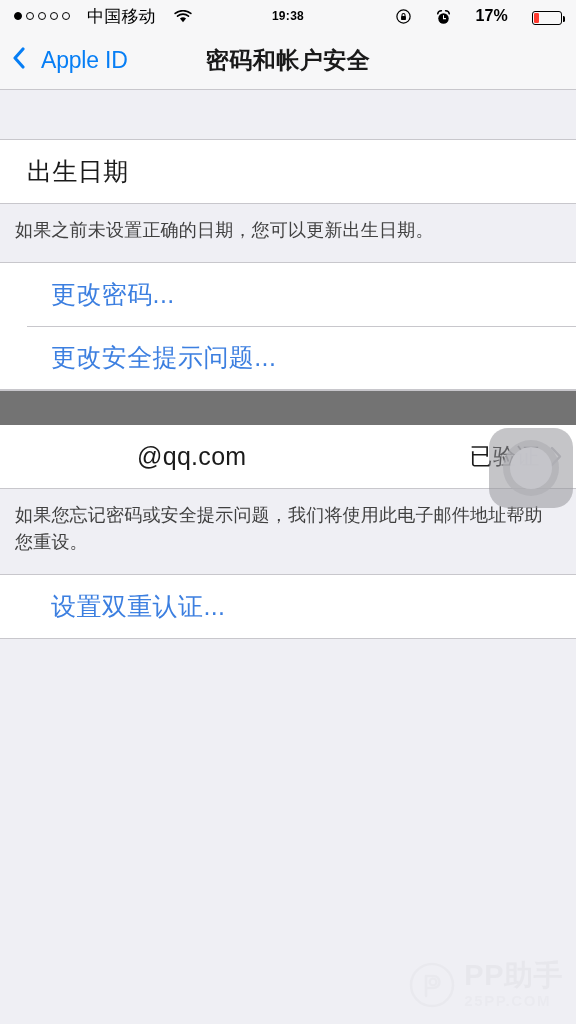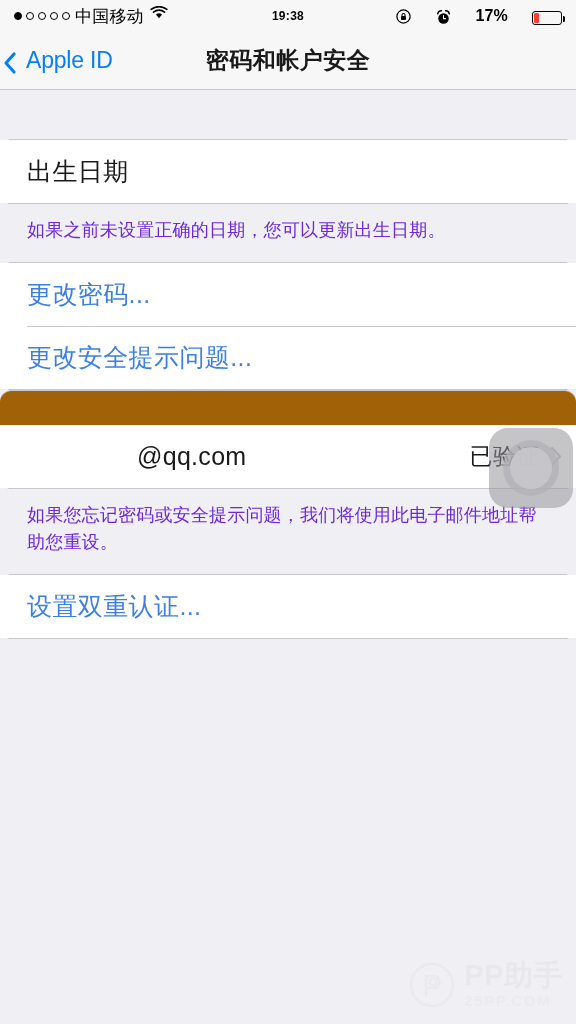--- a/index.html
+++ b/index.html
@@ -11,21 +11,21 @@
     position:relative;
     overflow:hidden;
   }
 
   
   .statusbar{
     height:32px; background:#F7F7F8;
     display:flex; align-items:center; position:relative;
     padding:0 14px; font-size:17px; color:#000;
   }
-  .sb-left{ display:flex; gap:5px; }
+  .sb-left{ display:flex; align-items:center; gap:17px; }
   .dots{ display:flex; align-items:center; gap:4px; }
   .dot{ width:8px; height:8px; border-radius:50%; border:1.4px solid #000; }
   .dot.filled{ background:#000; }
   .carrier{ font-size:17px; letter-spacing:.2px; }
   .wifi{ display:inline-block; width:18px; height:14px; position:relative; margin-left:1px; }
   .sb-center{
     position:absolute; left:0; right:0; text-align:center;
     font-size:12px; font-weight:bold; letter-spacing:.3px;
   }
   .sb-right{
@@ -41,49 +41,49 @@
   }
   .batt-fill{ position:absolute; left:1.4px; top:1.4px; bottom:1.4px; background:#FF3B30; border-radius:1.2px; }
 
   
   .navbar{
     height:58px; background:#F7F7F8;
     display:flex; align-items:center; position:relative;
     border-bottom:.5px solid #C8C7CC;
   }
   .nav-back{
-    display:flex; align-items:flex-end; gap:10px;
-    padding-left:3px; color:#067EF5; cursor:pointer;
+    display:flex; align-items:flex-start; gap:16px;
+    padding-left:12px; color:#067EF5; cursor:pointer;
   }
   .chev-back{ width:13px; height:22px; flex:none; }
   .nav-back-label{ font-size:23px; letter-spacing:-.2px; }
   .nav-title{
     position:absolute; left:0; right:0; text-align:center;
     font-size:23px; font-weight:bold; color:#1A1A1A; letter-spacing:.5px;
     pointer-events:none;
     font-family:Liberation Mono, monospace;
   }
 
   
   .scroll{ position:relative; height:934px; background:#EFEFF4; }
   .gap{ background:#EFEFF4; }
-  .group{ background:#a16207; border-top:.5px solid #C8C7CC; border-bottom:.5px solid #C8C7CC;border-radius:12px; }
+  .group{ background:#737373; border-top:.5px solid #C8C7CC; border-bottom:.5px solid #C8C7CC; }
   .cell{
     min-height:63px; display:flex; align-items:center;
     padding:0 14px 0 27px; background:#FFFFFF; position:relative;
   }
   .cell + .cell::before{
     content:""; position:absolute; left:27px; right:0; top:0; height:.5px; background:#C8C7CC;
   }
   .cell-title{ font-size:25px; color:#1A1A1A; letter-spacing:.4px; }
-  .cell-action{ font-size:25px; color:#3C7FE0; letter-spacing:.4px; }
+  .cell-action{ font-size:25px; color:#3C7FE0; letter-spacing:.4px;margin-left:24px; }
 
   .footer{
-    padding:13px 27px 18px 27px; background:#EFEFF4;
-    font-size:18px; line-height:1.5; color:#6d28d9; letter-spacing:.2px;
+    padding:13px 27px 18px 15px; background:#EFEFF4;
+    font-size:18px; line-height:1.5; color:#404040; letter-spacing:.2px;
   }
   .grouphdr{
     padding:26px 27px 7px 27px; background:#EFEFF4;
     font-size:18px; color:#7E7E83; letter-spacing:.2px;
   }
 
   .email-cell{ padding-left:137px; justify-content:flex-start;margin-top:34px; }
   .email-val{ font-size:25px; color:#1A1A1A; letter-spacing:.3px; }
   .email-right{ margin-left:auto; display:flex; align-items:center; gap:10px; }
   .email-status{ font-size:23px; color:#1A1A1A; letter-spacing:.5px; }

